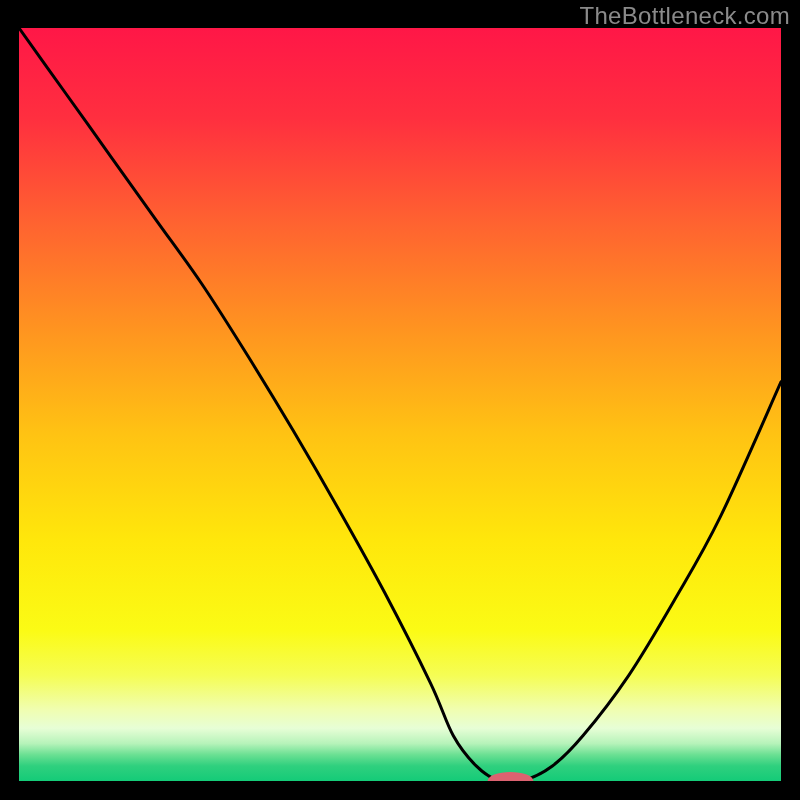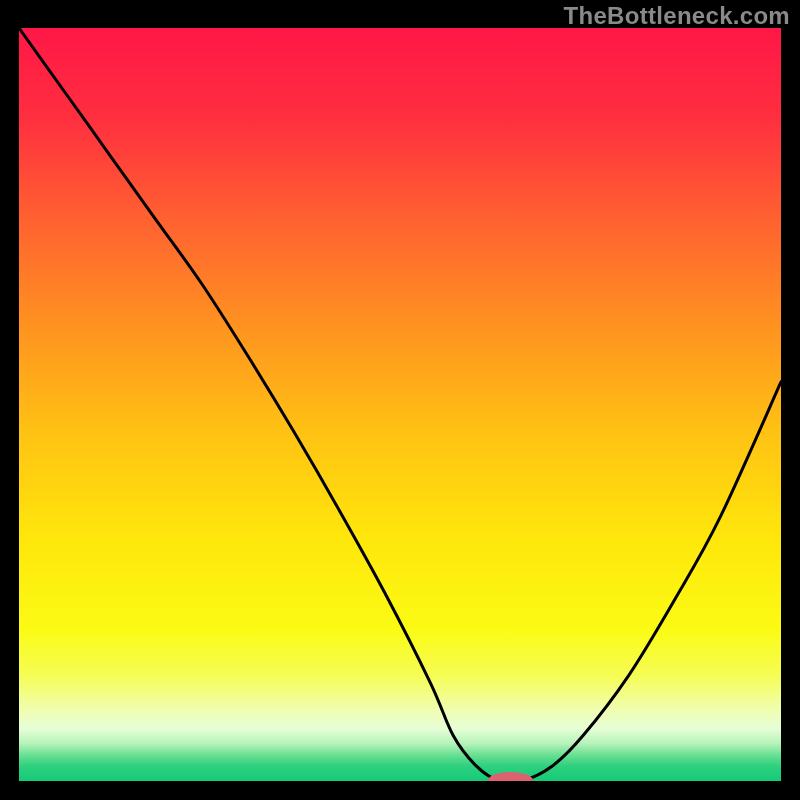--- a/index.html
+++ b/index.html
@@ -16,21 +16,21 @@
     width: 800px;
     height: 800px;
     background: #000;
   }
   .watermark {
     position: absolute;
     top: 2px;
     right: 10px;
     color: #8a8a8a;
     font-size: 24px;
-    font-weight: 700;
+    font-weight: 400;
     letter-spacing: 0.3px;
     z-index: 5;
   }
   .plot-area {
     position: absolute;
     left: 19px;
     top: 28px;
     width: 762px;
     height: 753px;
     overflow: hidden;

